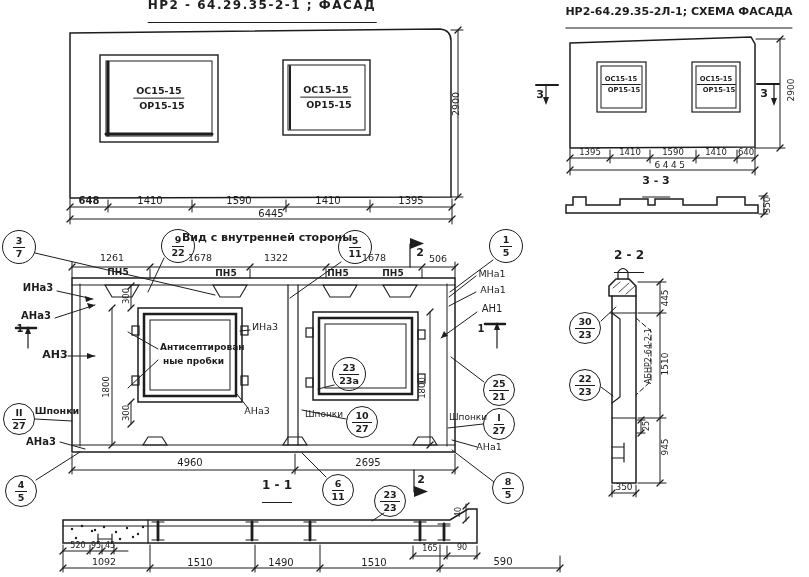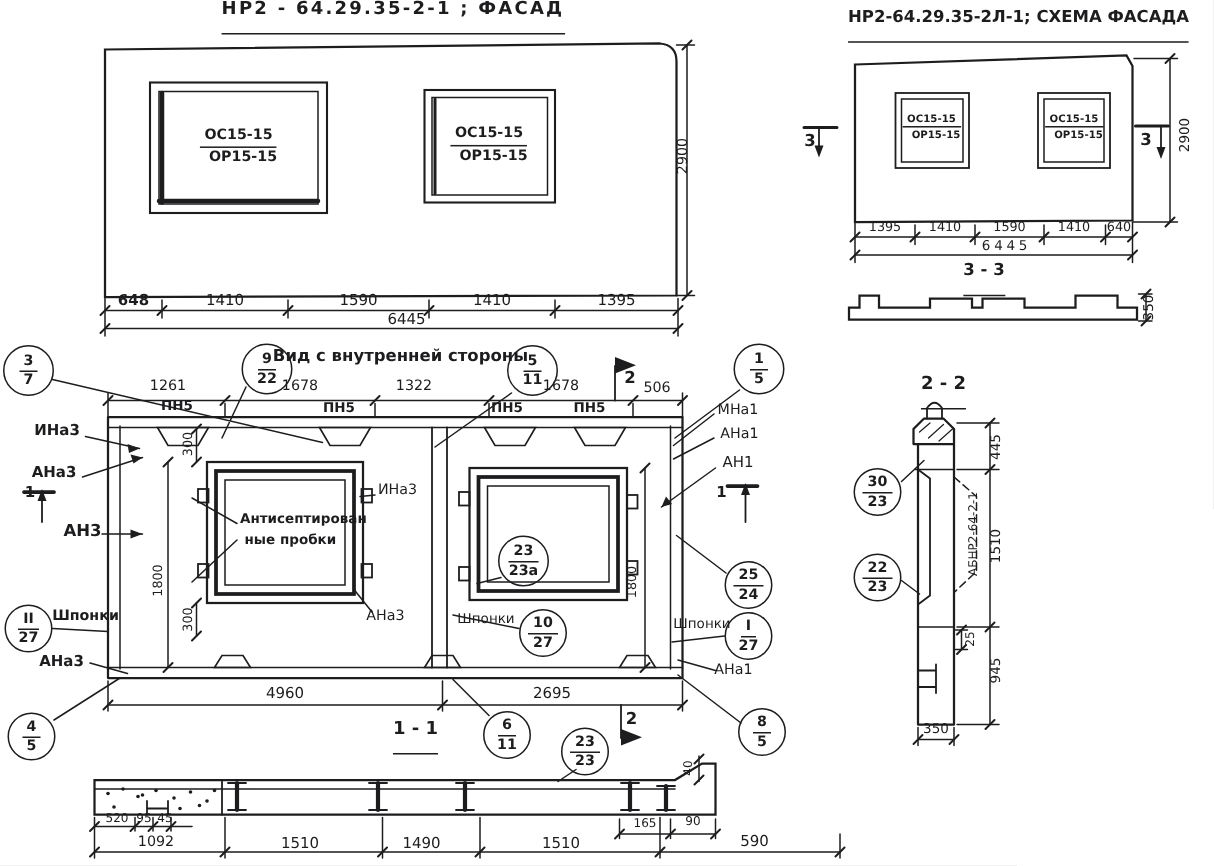--- a/index.html
+++ b/index.html
@@ -264,21 +264,21 @@
 <div class="co" style="left:355px;top:247px;width:34px;height:34px">
   <span class="a">5</span>
   <span class="b2">11</span>
 </div>
 <div class="co" style="left:506px;top:246px;width:34px;height:34px">
   <span class="a">1</span>
   <span class="b2">5</span>
 </div>
 <div class="co" style="left:499px;top:390px;width:32px;height:32px">
   <span class="a">25</span>
-  <span class="b2">24</span>
+  <span class="b2">21</span>
 </div>
 <div class="co" style="left:499px;top:424px;width:32px;height:32px">
   <span class="a">I</span>
   <span class="b2">27</span>
 </div>
 <div class="co" style="left:19px;top:419px;width:32px;height:32px">
   <span class="a">II</span>
   <span class="b2">27</span>
 </div>
 <div class="co" style="left:362px;top:422px;width:32px;height:32px">

